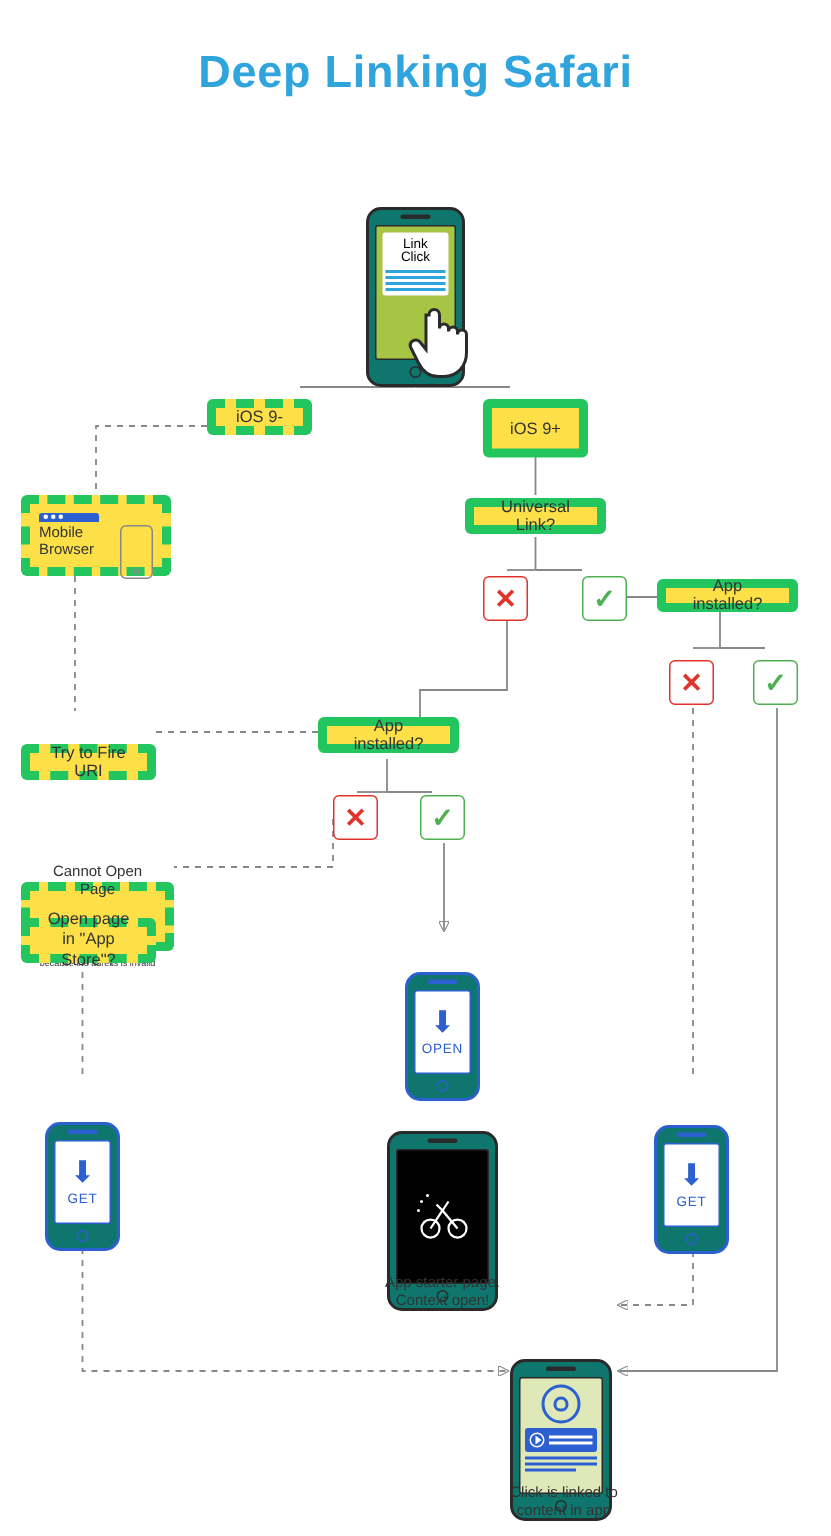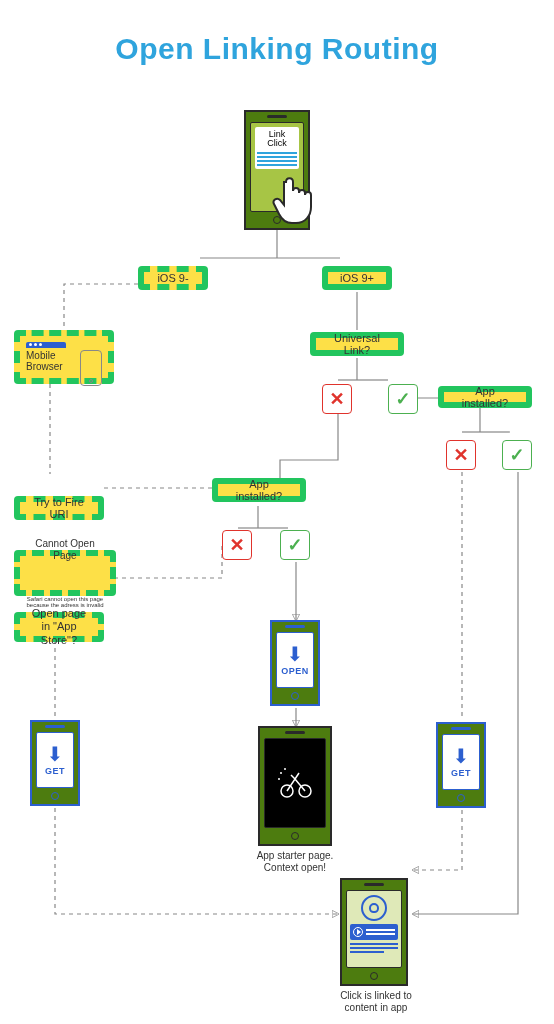--- a/index.html
+++ b/index.html
@@ -54,35 +54,36 @@
     font-size: 18px;
     font-weight: bold;
   }
   .choice.red  { border-color: #e0332c; color: #e0332c; }
   .choice.green{ border-color: #4cb050; color: #4cb050; }
 
   
   .phone {
     position: absolute;
     border: 2px solid #2a2a2a;
-    border-radius: 0;
-    background: #4d7c0f;
+    border-radius: 10px;
+    background: #0f766e;
+    margin-top: 28px;
   }
   .phone .topbar   { position:absolute; top:3px; left:50%; transform:translateX(-50%); width:20px; height:3px; background:#2a2a2a; border-radius:2px; }
   .phone .homebtn  { position:absolute; bottom:4px; left:50%; transform:translateX(-50%); width:8px; height:8px; border:1.5px solid #2a2a2a; border-radius:50%; }
   .phone .screen   { position:absolute; top:10px; bottom:16px; left:4px; right:4px; border-radius:2px; }
 
   .phone.green .screen { background:#a7c545; border:1.5px solid #2a2a2a; }
   .phone.blue  { border-color:#2c5fcf; }
   .phone.blue .topbar { background:#2c5fcf; }
   .phone.blue .homebtn { border-color:#2c5fcf; }
   .phone.blue .screen { border:1.5px solid #2c5fcf; background:#fff; }
 
   .appicon { color:#2c5fcf; font-size:20px; line-height:1; }
-  .applabel { font-size:9px; font-weight:700; color:#2c5fcf; letter-spacing:0.5px; }
+  .applabel { font-size:9px; font-weight:400; color:#2c5fcf; letter-spacing:0.5px; }
 
   
   svg.connectors {
     position: absolute;
     top: 0; left: 0;
     width: 554px;
     height: 1024px;
     pointer-events: none;
   }
   svg.connectors path, svg.connectors line { stroke:#888; fill:none; }
@@ -93,21 +94,21 @@
     position:absolute;
     font-size:10px;
     color:#333;
     text-align:center;
     line-height:1.2;
   }
 </style>
 </head>
 <body>
 
-<div class="title">Open Linking Routing</div>
+<div class="title">Deep Linking Safari</div>
 
 <svg class="connectors">
   <defs>
     <marker id="arrow" viewBox="0 0 10 10" refX="8" refY="5" markerWidth="6" markerHeight="6" orient="auto">
       <path d="M0,0 L10,5 L0,10 Z" fill="#888"></path>
     </marker>
   </defs>
 
   <path class="solid" d="M277 230 V258"></path>
   <path class="solid" d="M277 258 H200"></path>
@@ -168,21 +169,21 @@
   </div>
   <div class="homebtn"></div>
 
   <svg style="position:absolute;left:26px;top:58px;width:46px;height:56px;" viewBox="0 0 46 56">
     <path d="M14 12 c0-5 7-5 7 0 v9 c0-4 6-4 6 0 v2 c0-4 6-4 6 0 v2 c0-4 6-4 6 0 v12 c0 9 -6 16 -15 16 h-4 c-6 0 -10 -3 -13 -9 l-5 -10 c-2 -4 3 -7 6 -4 l4 5 V12 Z" fill="#fff" stroke="#2a2a2a" stroke-width="2"></path>
   </svg>
 </div>
 
 <div class="node dashed" style="left:138px; top:266px; width:70px; height:24px;">iOS 9-</div>
 
-<div class="node" style="left:322px; top:266px; width:70px; height:24px;">iOS 9+</div>
+<div class="node" style="left:322px; top:266px; width:70px; height:39px;">iOS 9+</div>
 
 <div class="node" style="left:310px; top:332px; width:94px; height:24px;">Universal Link?</div>
 
 <div class="choice red" style="left:322px; top:384px;">✕</div>
 <div class="choice green" style="left:388px; top:384px;">✓</div>
 
 <div class="node" style="left:438px; top:386px; width:94px; height:22px;">App installed?</div>
 
 <div class="choice red" style="left:446px; top:440px;">✕</div>
 <div class="choice green" style="left:502px; top:440px;">✓</div>
@@ -201,21 +202,21 @@
   <div style="font-size:10px;text-align:left;white-space:pre;line-height:1.1;margin-top:2px;">Mobile
 Browser</div>
 
   <div style="position:absolute;right:6px;top:14px;width:22px;height:36px;border:1.5px solid #888;border-radius:4px;">
     <div style="position:absolute;bottom:2px;left:50%;transform:translateX(-50%);width:4px;height:4px;border:1px solid #888;border-radius:50%;"></div>
   </div>
 </div>
 
 <div class="node dashed" style="left:14px; top:496px; width:90px; height:24px;">Try to Fire URI</div>
 
-<div class="node dashed multi" style="left:14px; top:550px; width:102px; height:46px; padding:4px 6px;gap:32px;">
+<div class="node dashed multi" style="left:14px; top:588px; width:102px; height:46px; padding:4px 6px;gap:32px;">
   <div style="font-size:10px;">Cannot Open Page</div>
   <div style="font-size:6px;line-height:1.05;margin-top:2px;">Safari cannot open this page because the adress is invalid</div>
 </div>
 
 <div class="node dashed multi" style="left:14px; top:612px; width:90px; height:30px;">Open page in "App Store"?</div>
 
 <div class="phone blue" style="left:30px; top:720px; width:50px; height:86px;">
   <div class="topbar"></div>
   <div class="screen" style="display:flex;flex-direction:column;align-items:center;justify-content:center;gap:2px;">
     <span class="appicon">⬇</span>

